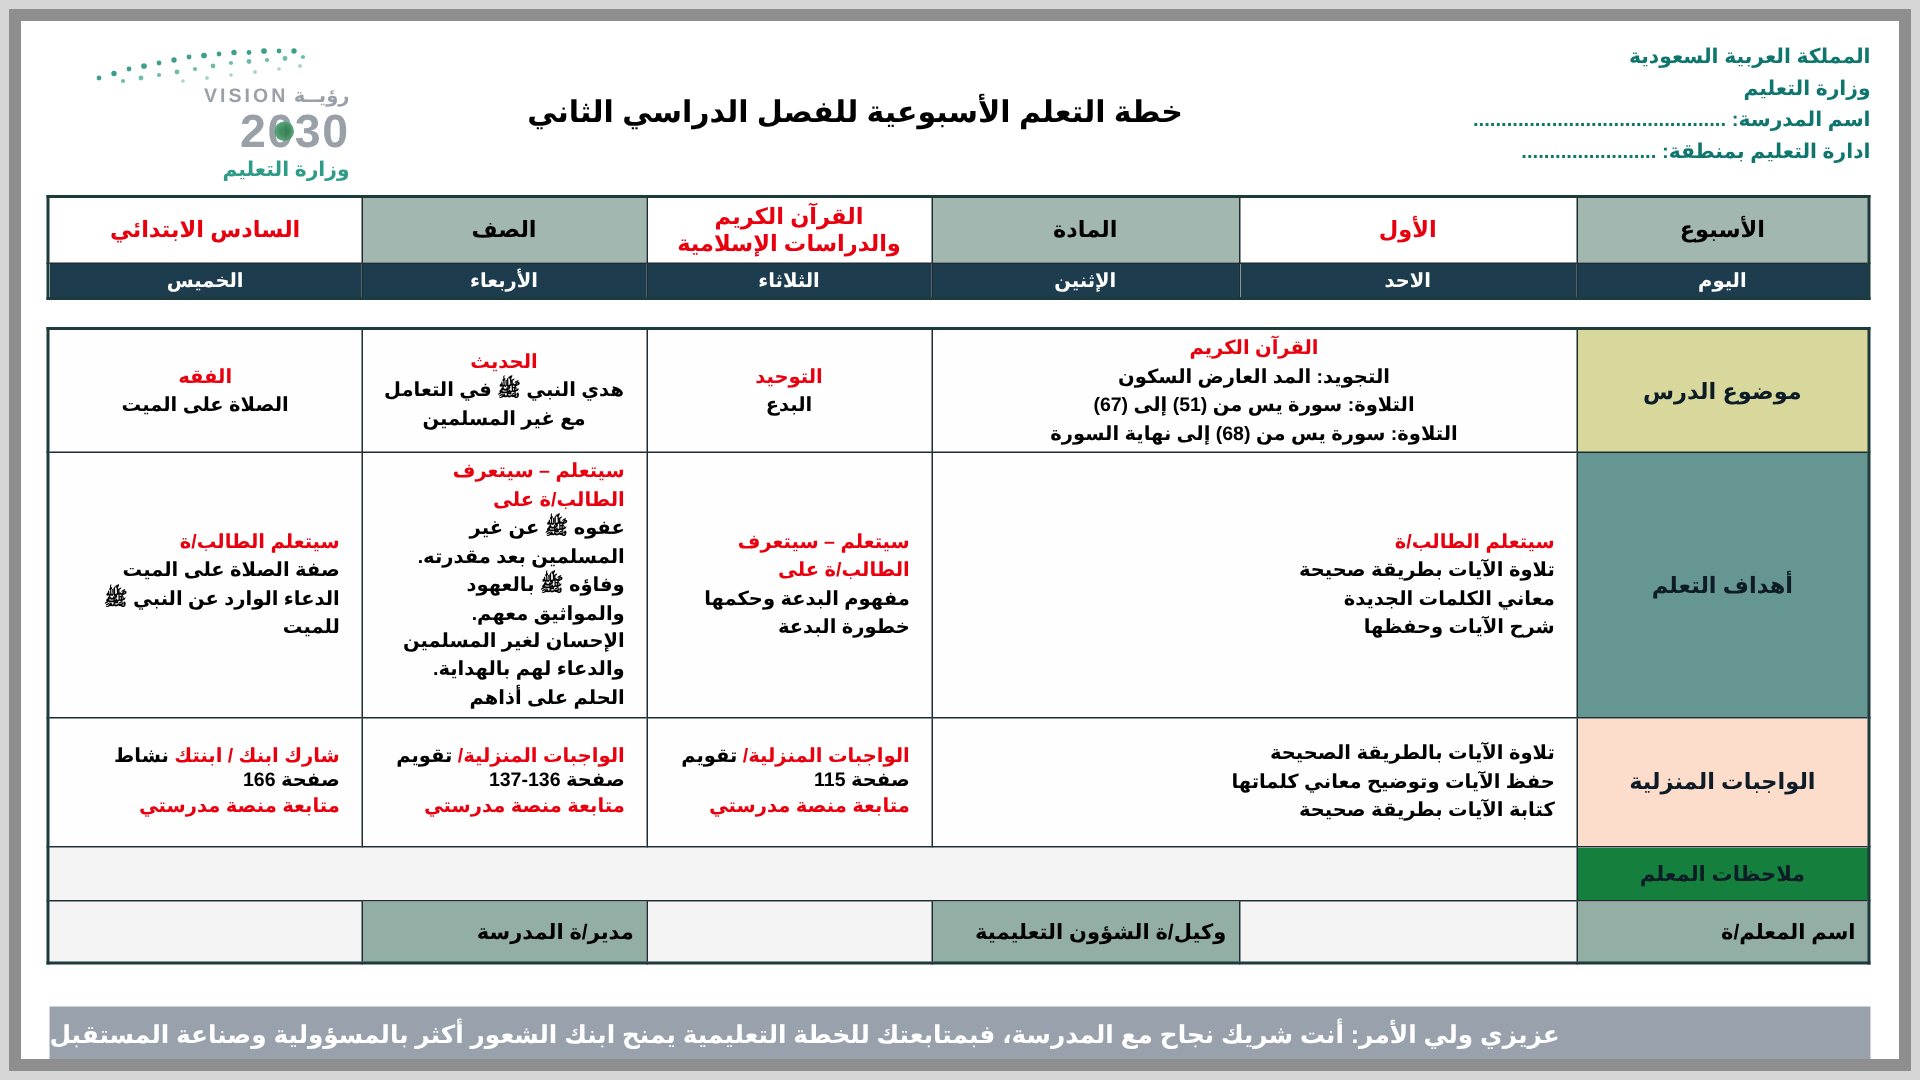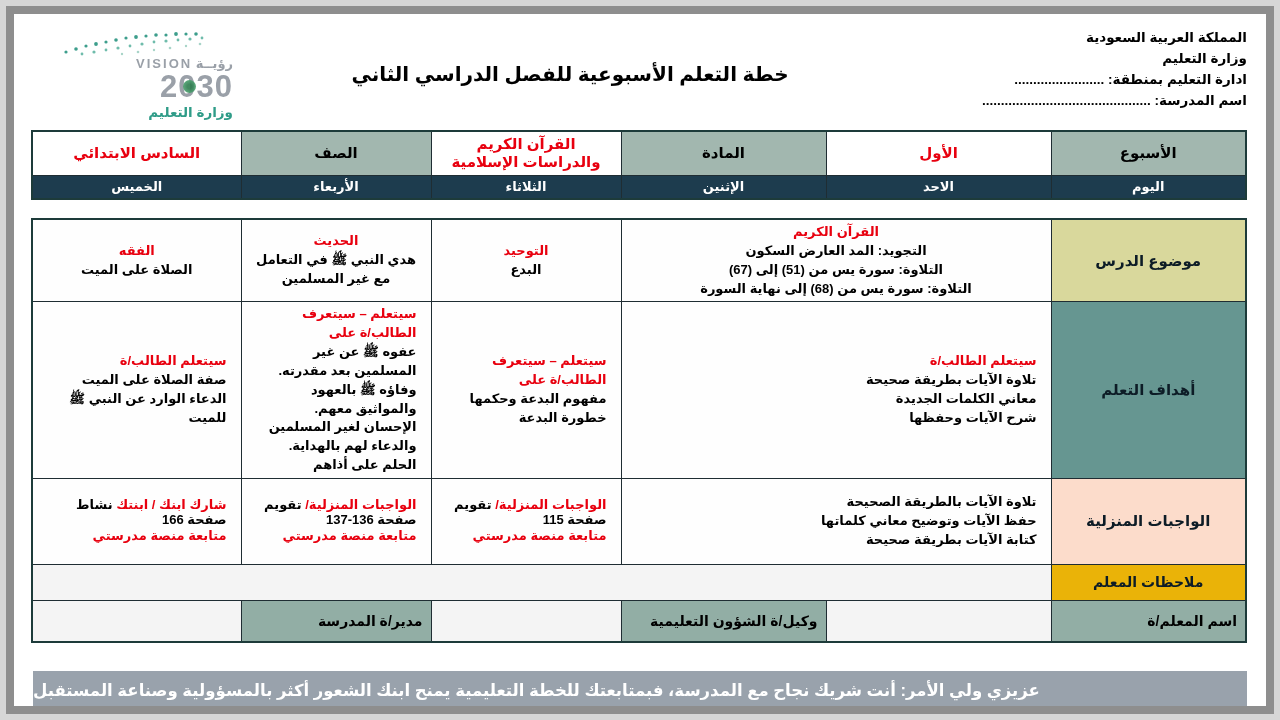--- a/index.html
+++ b/index.html
@@ -8,21 +8,21 @@
     width:1280px; height:720px; background:#d6d6d6; padding:6px;
   }
   .frame {
     width:100%; height:100%; background:#ffffff;
     border:8px solid #8e8e8e; padding:0 19px; overflow:hidden;
   }
   
   .top-header { display:flex; align-items:flex-start; margin-top:14px; height:94px; }
   .ministry-block {
     width:340px; text-align:right; font-weight:bold;
-    font-size:13.5px; line-height:1.55; color:#000000;
+    font-size:13.5px; line-height:1.55; color:#0f766e;
   }
   .doc-title {
     flex:1; text-align:center; margin-top:34px;
     font-size:20px; font-weight:bold; color:#000000;
   }
   .logo { width:200px; color:#9aa0a8; }
   .logo .dots { display:block; margin:0 auto; }
   .logo .vision-line { font-size:13px; font-weight:bold; letter-spacing:2px; }
   .logo .vision-line .ar { letter-spacing:0; }
   .logo .year { position:relative; display:inline-block; font-size:31px; font-weight:bold; line-height:1; letter-spacing:1px; }
@@ -39,21 +39,21 @@
   td { border:1px solid #1f2d33; font-weight:bold; overflow:hidden; vertical-align:middle; padding:3px 8px; }
   .green-h { background:#a2b7af; color:#000000; font-size:15px; text-align:center; }
   .val-red { background:#ffffff; color:#e8000f; font-size:15px; text-align:center; }
   .navy    { background:#1d3c4e; color:#ffffff; font-size:13px; text-align:center;margin-left:47px; }
   tr.hdr1 td { height:44px; }
   tr.hdr2 td { height:24px; padding:1px 4px; }
   .lbl   { text-align:center; font-size:15px; color:#0d1c26; }
   .olive   { background:#d9d89c; }
   .tealbg  { background:#669691; }
   .peach   { background:#fcdccb;margin-top:44px; }
-  .graybg  { background:#eab308; font-size:14px; }
+  .graybg  { background:#15803d; font-size:14px; }
   .green-s { background:#92aea5; font-size:14px; color:#000000; text-align:right; }
   .cell  { background:#fefefe; font-size:13px; color:#000000; }
   .empty { background:#f4f4f4; }
   .center { text-align:center; }
   .rightal { text-align:right; padding-right:14px; }
   .red { color:#e8000f; }
   .lines { white-space:pre-line; line-height:1.45; }
   .heading-line { line-height:1.45; }
   tr.r-topic td { height:80px; }
   tr.r-obj td { height:166px; }
@@ -71,22 +71,22 @@
 </head>
 <body>
 
 <div class="page">
   <div class="frame">
 
     <div class="top-header">
       <div class="ministry-block">
         <div>المملكة العربية السعودية</div>
         <div>وزارة التعليم</div>
+        <div>اسم المدرسة: .............................................</div>
         <div>ادارة التعليم بمنطقة: ........................</div>
-        <div>اسم المدرسة: .............................................</div>
       </div>
 
       <div class="doc-title">خطة التعلم الأسبوعية للفصل الدراسي الثاني</div>
 
       <div class="logo">
         <svg class="dots" width="150" height="28" viewBox="0 0 150 28">
           <g fill="#3d9e8c">
             <circle cx="8" cy="24" r="1.6"></circle>
               <circle cx="18" cy="21" r="1.8"></circle>
               <circle cx="28" cy="18" r="1.6"></circle>

